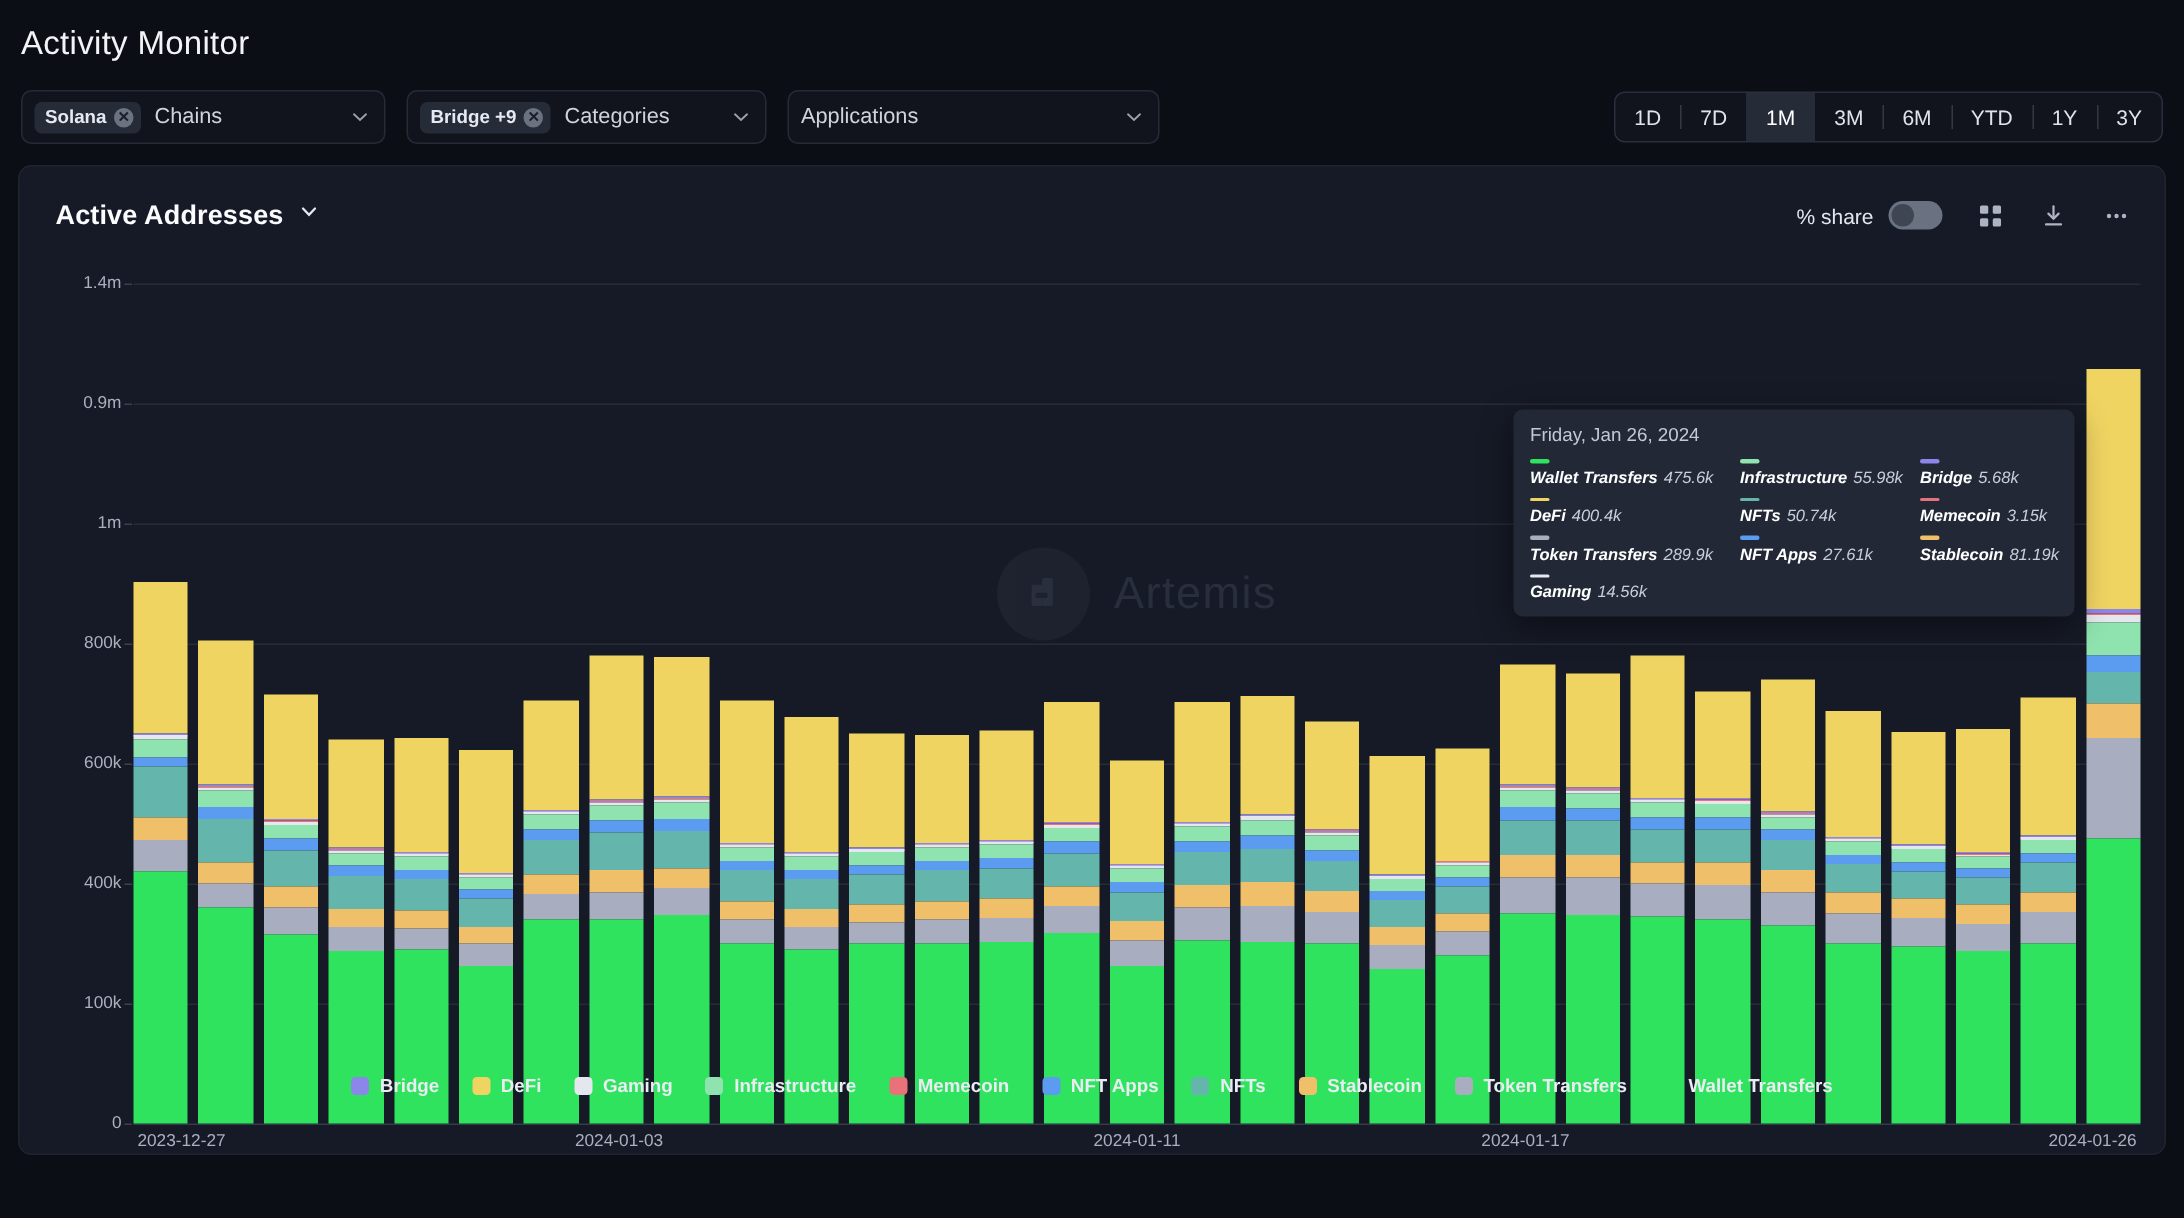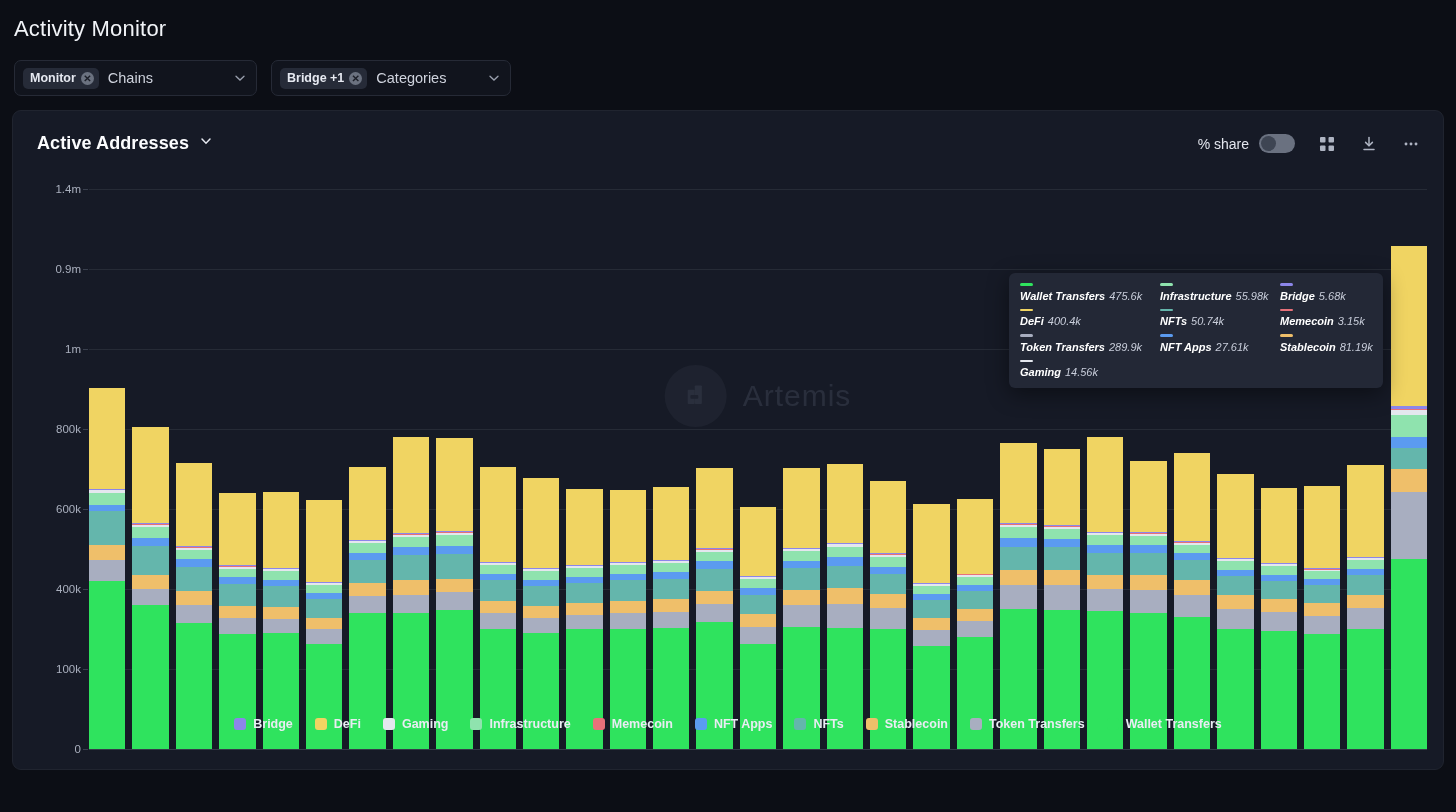--- a/index.html
+++ b/index.html
@@ -200,45 +200,63 @@
 </style>
 </head>
 <body>
 
 <div class="page-title">Activity Monitor</div>
 
 <div class="toolbar">
 
   <div class="filter filter-chains">
     <span class="chip">
-      <span>Monitor</span>
+      <span>Solana</span>
       <span class="chip-x">✕</span>
     </span>
     <span class="filter-placeholder">Chains</span>
     <span class="caret">
       <svg viewBox="0 0 10 10" width="10" height="10">
           <path d="M1 3.2 L5 7 L9 3.2" fill="none" stroke="#9aa0ae" stroke-width="1.3" stroke-linecap="round"></path>
         </svg>
     </span>
   </div>
 
   <div class="filter filter-categories">
     <span class="chip">
-      <span>Bridge +1</span>
+      <span>Bridge +9</span>
       <span class="chip-x">✕</span>
     </span>
     <span class="filter-placeholder">Categories</span>
     <span class="caret">
       <svg viewBox="0 0 10 10" width="10" height="10">
           <path d="M1 3.2 L5 7 L9 3.2" fill="none" stroke="#9aa0ae" stroke-width="1.3" stroke-linecap="round"></path>
         </svg>
     </span>
   </div>
 
-
+  <div class="filter filter-apps">
+    <span class="filter-placeholder">Applications</span>
+    <span class="caret">
+      <svg viewBox="0 0 10 10" width="10" height="10">
+          <path d="M1 3.2 L5 7 L9 3.2" fill="none" stroke="#9aa0ae" stroke-width="1.3" stroke-linecap="round"></path>
+        </svg>
+    </span>
+  </div>
+
+  <div class="range-group" id="range-group">
+      <div class="range-btn">1D</div>
+      <div class="range-btn">7D</div>
+      <div class="range-btn active">1M</div>
+      <div class="range-btn">3M</div>
+      <div class="range-btn">6M</div>
+      <div class="range-btn">YTD</div>
+      <div class="range-btn">1Y</div>
+      <div class="range-btn">3Y</div>
+    </div>
 </div>
 
 <div class="card">
 
   <div class="card-head">
     <div>
       <span class="metric-title">Active Addresses</span>
       <span class="metric-caret">
         <svg viewBox="0 0 12 12" width="12" height="12">
             <path d="M2 4 L6 8.2 L10 4" fill="none" stroke="#e6e9f1" stroke-width="1.5" stroke-linecap="round"></path>
@@ -680,20 +698,27 @@
             <div class="seg" style="background: rgb(143, 227, 174); height: 22.392px;"></div>
             <div class="seg" style="background: rgb(91, 155, 240); height: 11.044px;"></div>
             <div class="seg" style="background: rgb(100, 182, 172); height: 20.296px;"></div>
             <div class="seg" style="background: rgb(239, 191, 106); height: 23.324px;"></div>
             <div class="seg" style="background: rgb(168, 174, 192); height: 66.88px;"></div>
             <div class="seg" style="background: rgb(47, 227, 94); height: 190.24px;"></div>
           </div>
         </div>
     </div>
 
+    <div class="axis-x" id="x-axis">
+        <div class="xtick" style="left: 32px;">2023-12-27</div>
+        <div class="xtick" style="left: 323.71px;">2024-01-03</div>
+        <div class="xtick" style="left: 669px;">2024-01-11</div>
+        <div class="xtick" style="left: 927.968px;">2024-01-17</div>
+        <div class="xtick" style="left: 1306px;">2024-01-26</div>
+      </div>
   </div>
 
   <div class="legend" id="legend">
       <div class="legend-item">
         <span class="legend-sw" style="background: rgb(140, 134, 234);"></span>
         <span class="legend-label">Bridge</span>
       </div>
       <div class="legend-item">
         <span class="legend-sw" style="background: rgb(240, 212, 98);"></span>
         <span class="legend-label">DeFi</span>
@@ -726,20 +751,21 @@
         <span class="legend-sw" style="background: rgb(168, 174, 192);"></span>
         <span class="legend-label">Token Transfers</span>
       </div>
       <div class="legend-item">
         <span class="legend-sw" style="background: rgb(47, 227, 94);"></span>
         <span class="legend-label">Wallet Transfers</span>
       </div>
     </div>
 
   <div class="tooltip" style="left:996px; top:162px;">
+    <div class="tt-date">Friday, Jan 26, 2024</div>
     <div class="tt-grid" id="tt-grid">
         <div class="tt-cell">
           <div class="tt-dash" style="background: rgb(47, 227, 94);"></div>
           <div class="tt-line"><span class="tt-name">Wallet Transfers</span><span class="tt-val">475.6k</span></div>
         </div>
         <div class="tt-cell">
           <div class="tt-dash" style="background: rgb(143, 227, 174);"></div>
           <div class="tt-line"><span class="tt-name">Infrastructure</span><span class="tt-val">55.98k</span></div>
         </div>
         <div class="tt-cell">

